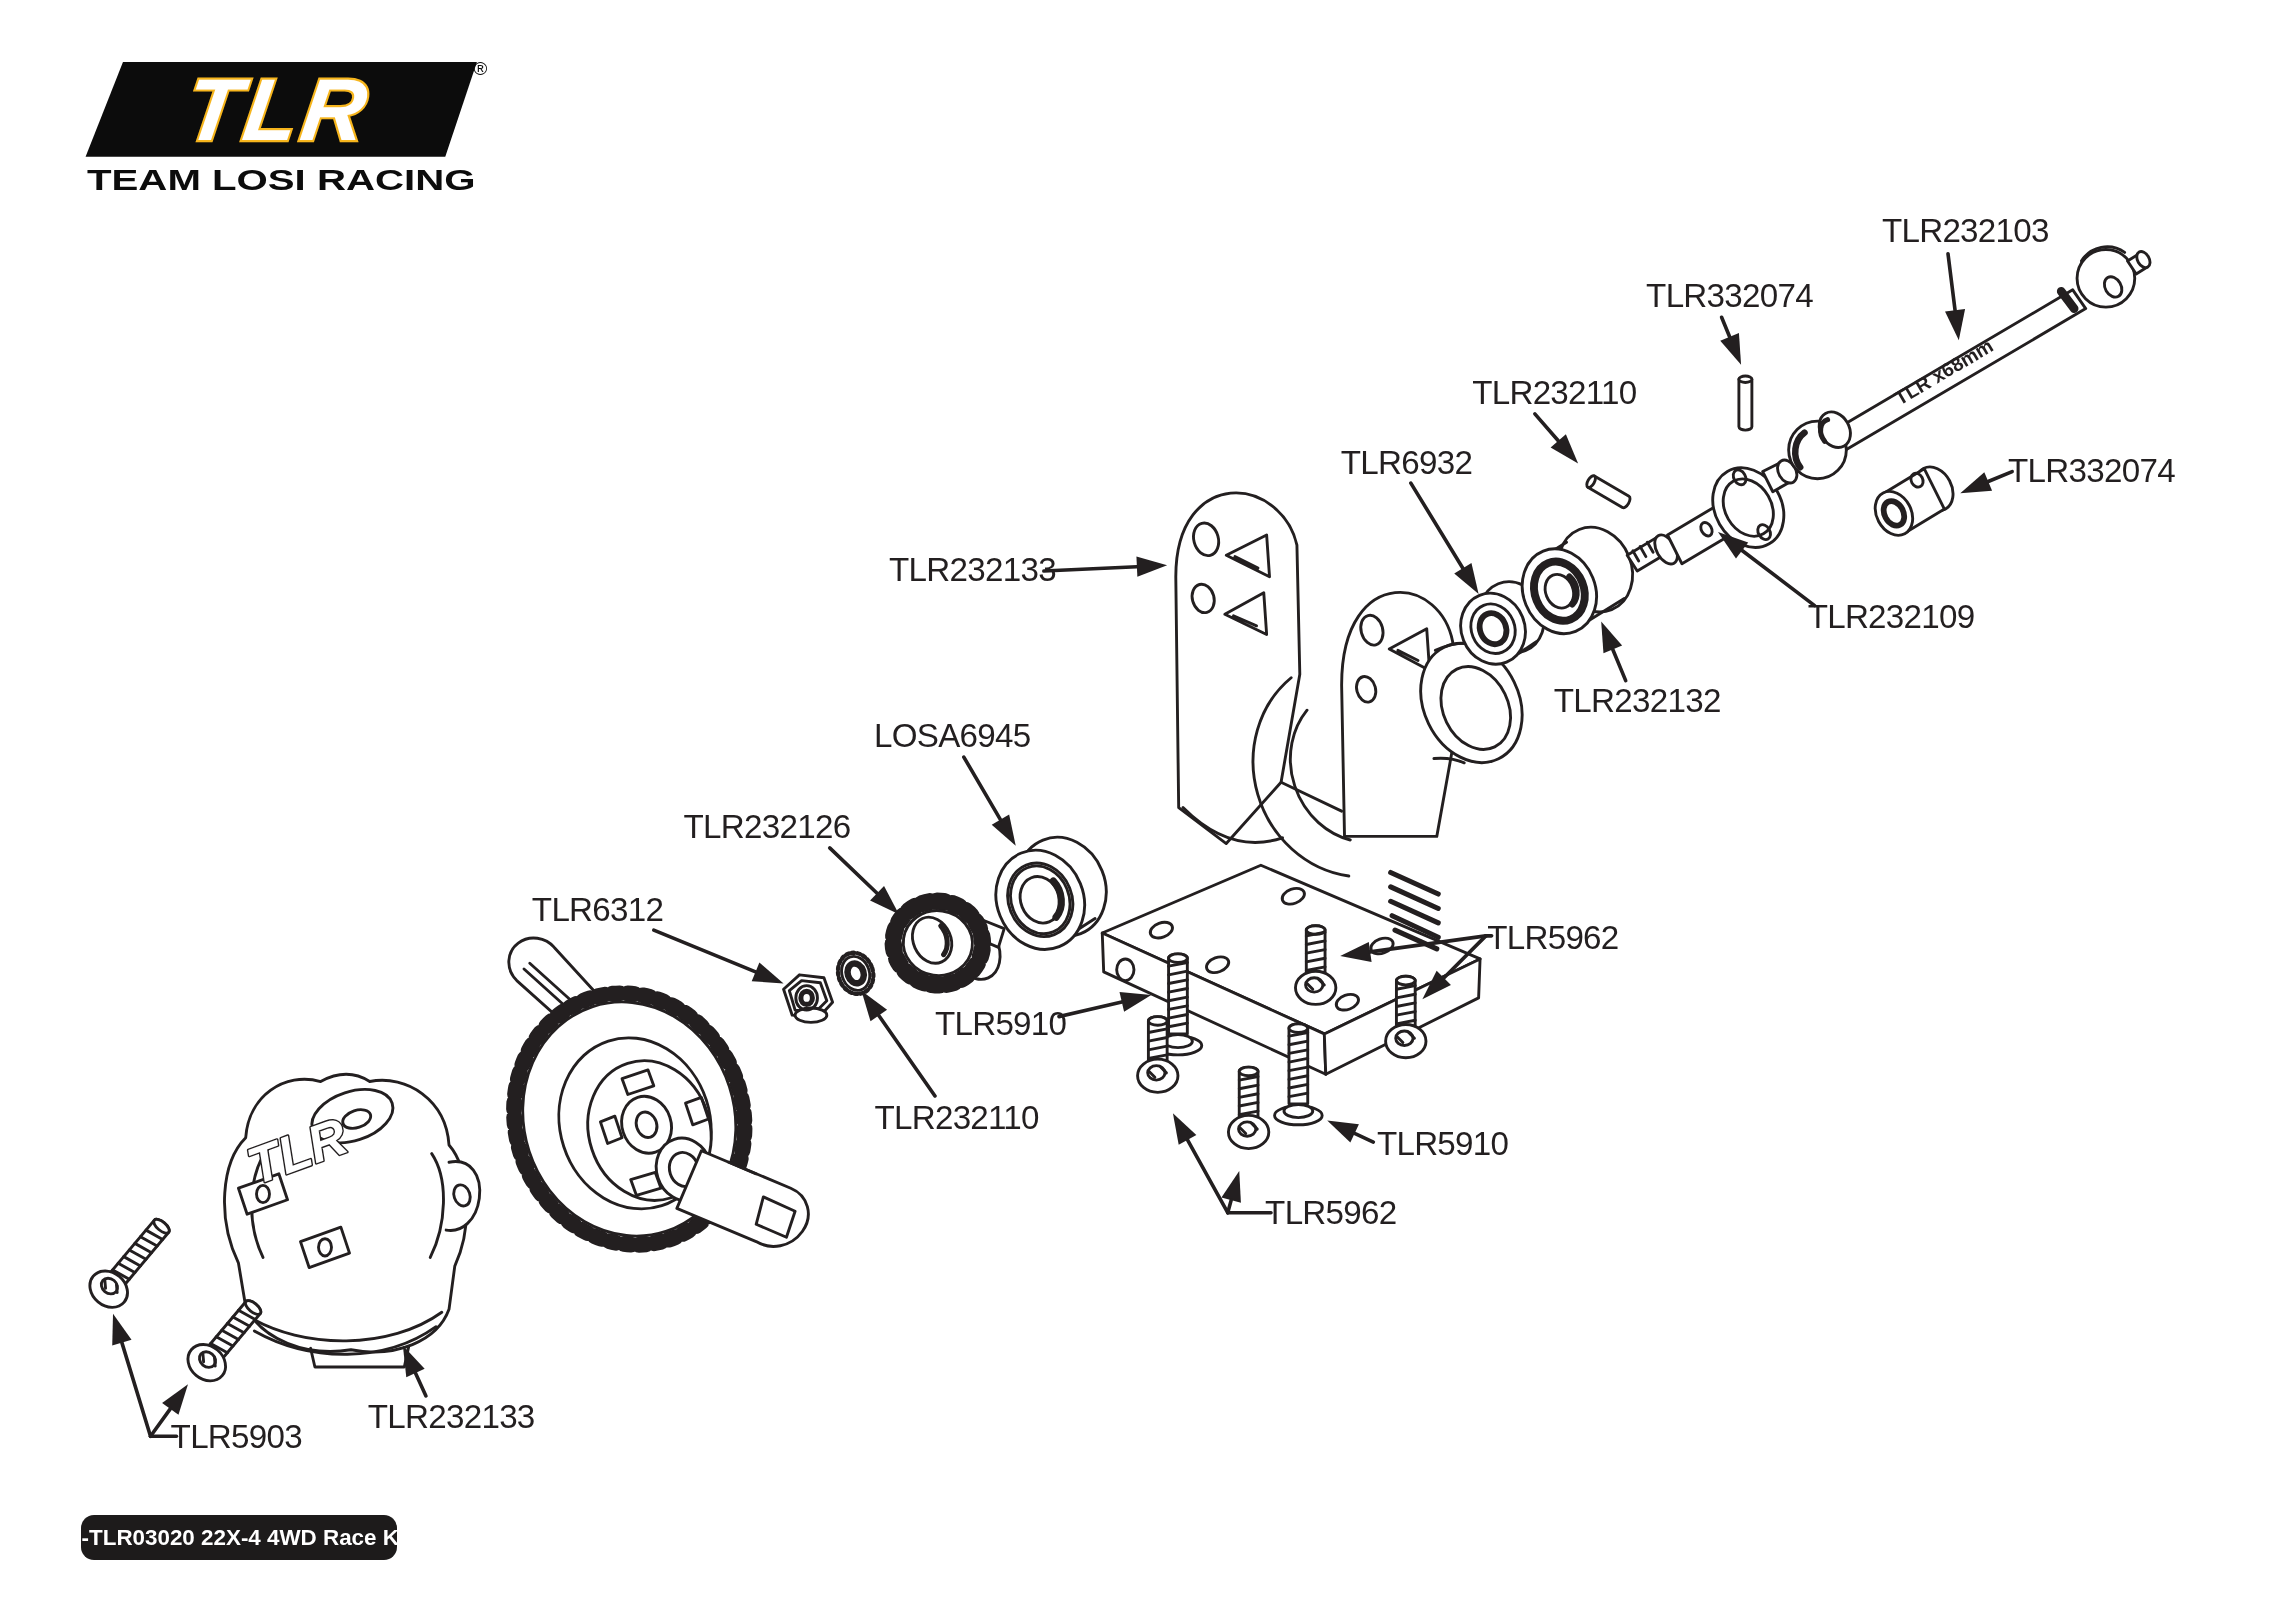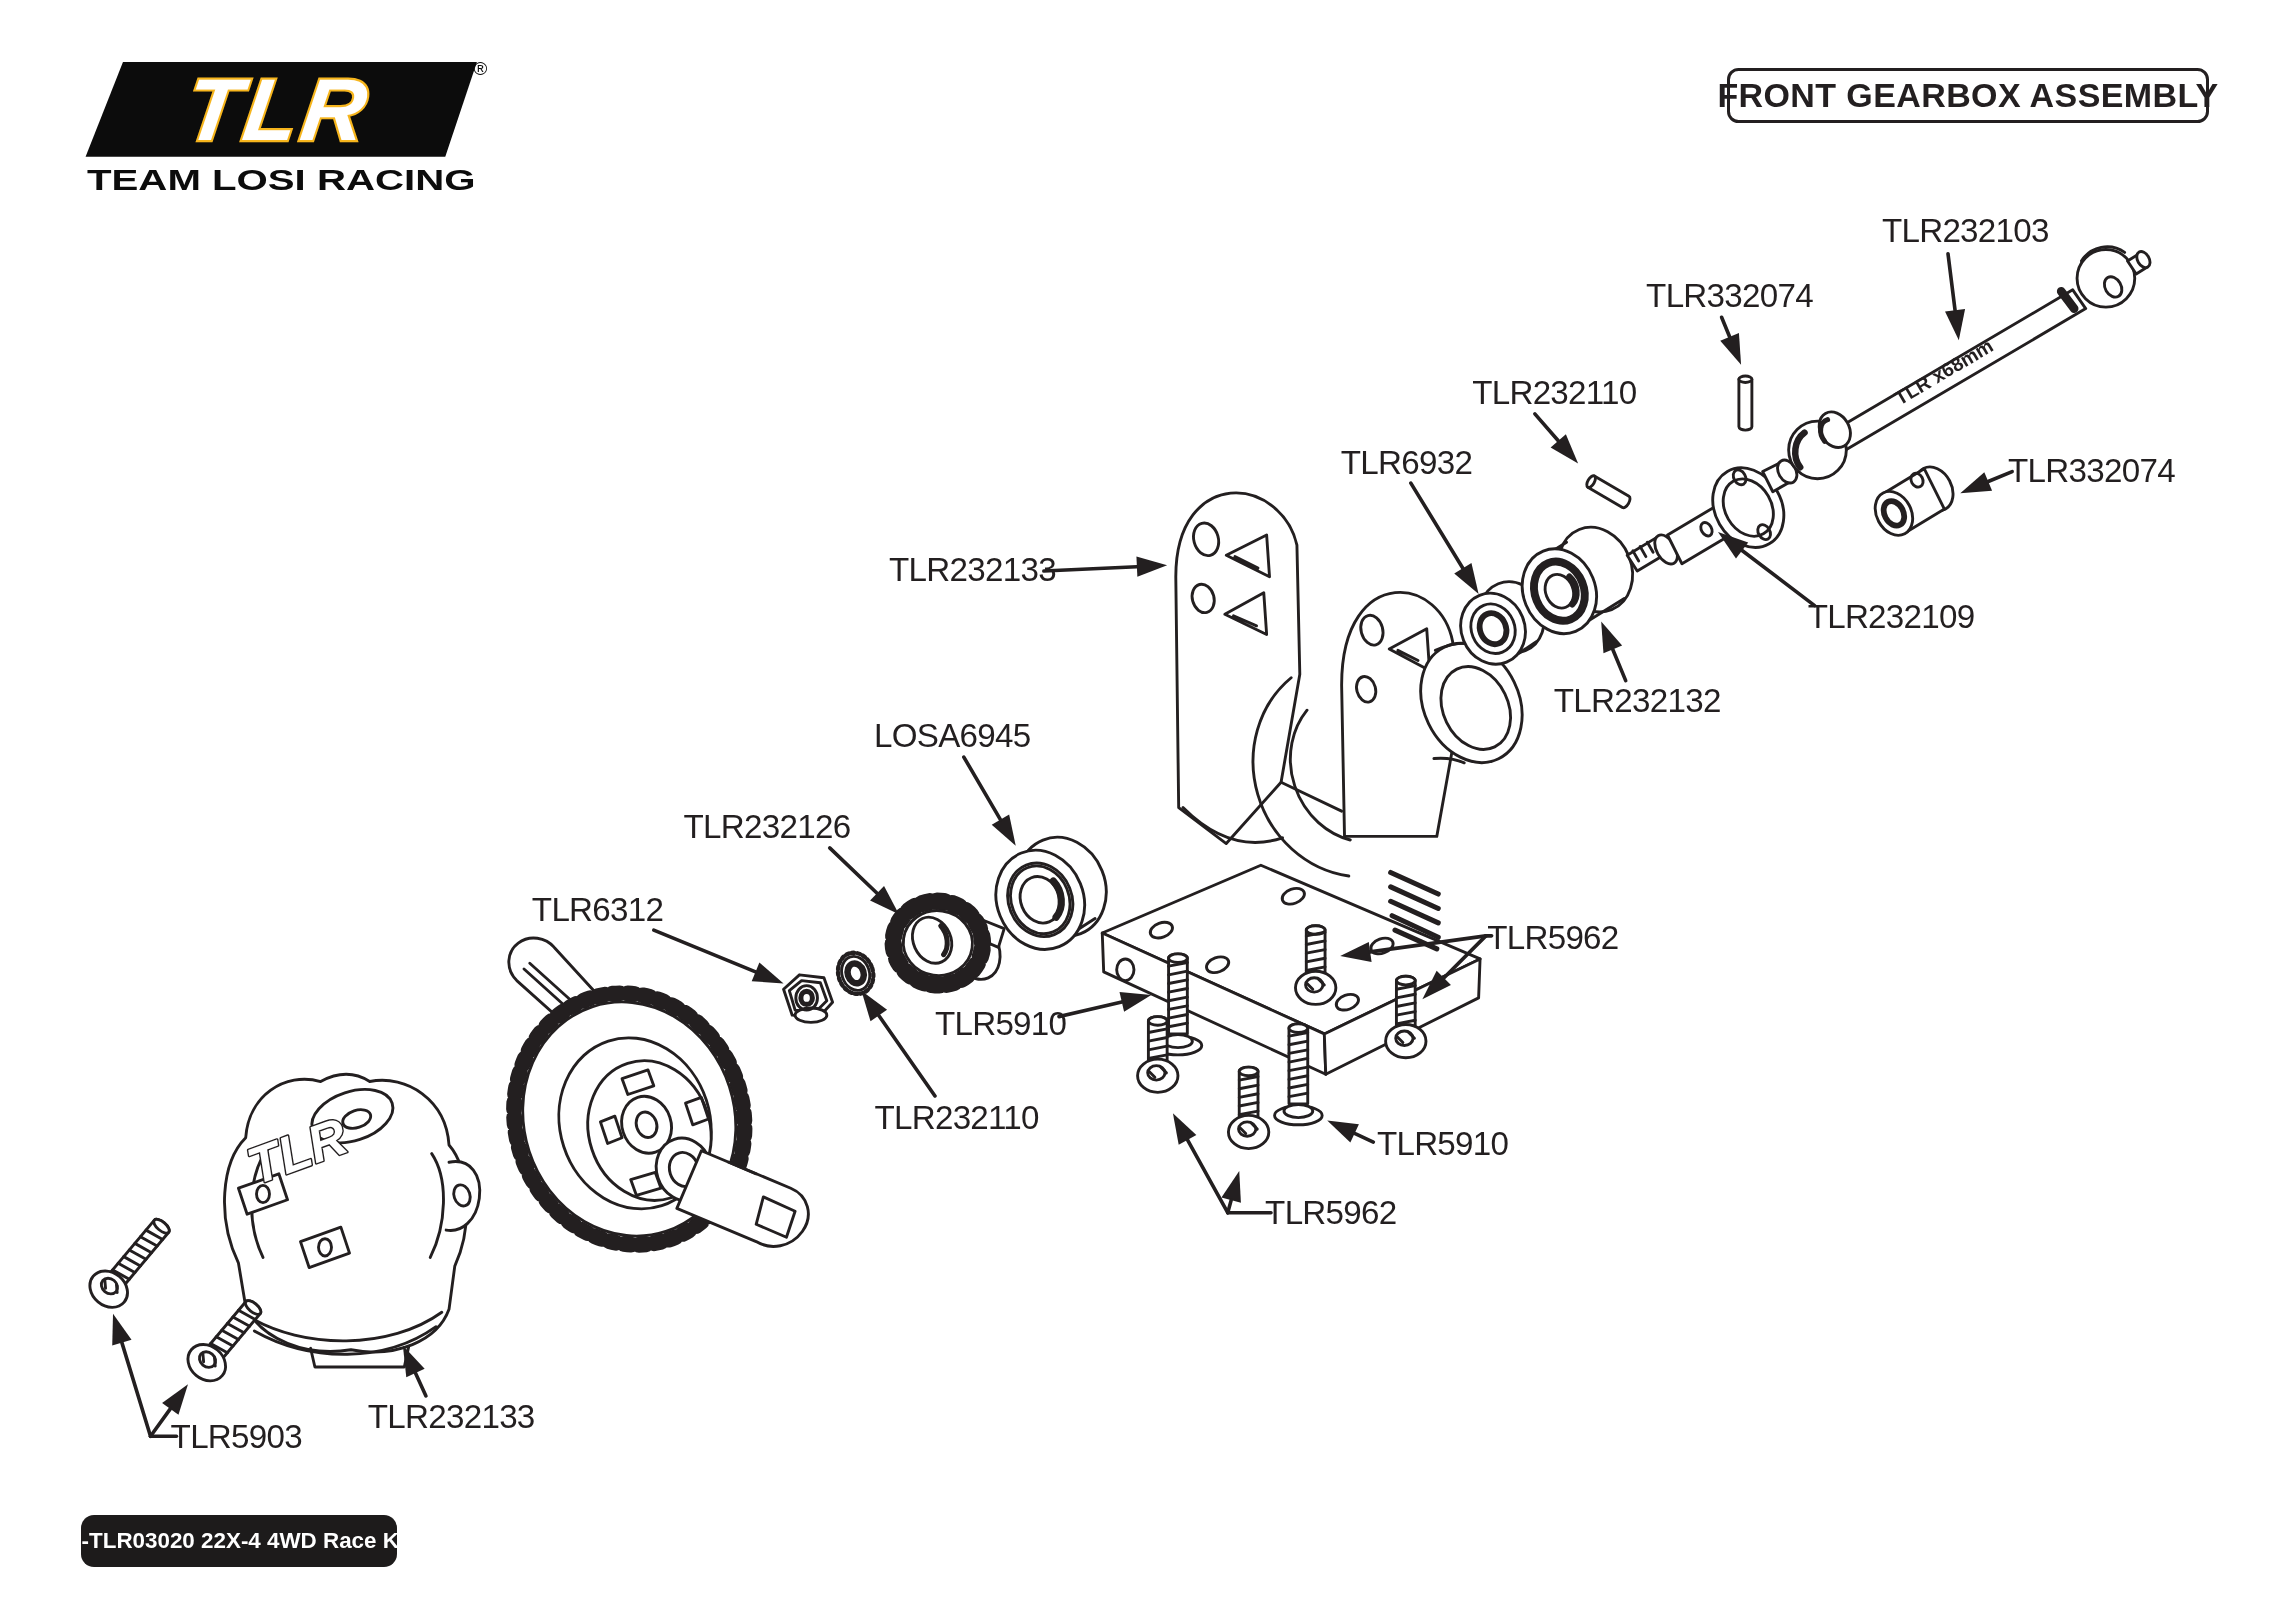--- a/index.html
+++ b/index.html
@@ -12,21 +12,21 @@
   .page{position:relative;width:2273px;height:1623px;background:var(--paper);
         font-family:"Liberation Sans",sans-serif;overflow:hidden;}
   .diagram-svg{position:absolute;left:0;top:0;}
   
   .logo-wrap{position:absolute;left:85px;top:59px;width:404px;height:141px;}
   .title-box{position:absolute;left:1727px;top:68px;width:482px;height:55px;
              border:3.6px solid var(--ink);border-radius:11.5px;background:#fff;
              display:flex;align-items:center;justify-content:center;}
   .title-box span{font-size:34px;font-weight:bold;color:var(--ink);letter-spacing:0.4px;white-space:nowrap;}
   
-  .kit-pill{position:absolute;left:81px;top:1515px;width:316px;height:52px;background:#1d1b1b;
+  .kit-pill{position:absolute;left:81px;top:1515px;width:316px;height:45px;background:#1d1b1b;
             border-radius:13px;display:flex;align-items:center;justify-content:center;}
   .kit-pill span{color:#fff;font-size:22.4px;font-weight:bold;white-space:nowrap;}
   
   .art{stroke:var(--ink);stroke-width:4;fill:none;stroke-linecap:round;stroke-linejoin:round;}
   .solid{fill:#ffffff;}
   text{user-select:none;}
 </style>
 </head>
 <body>
 
@@ -34,23 +34,20 @@
 
   <div class="logo-wrap">
     <svg width="404" height="141" viewBox="0 0 560 196">
       <polygon points="52,4 544,4 500,136 0,136" fill="#0c0c0c"></polygon>
       <text x="278" y="112" text-anchor="middle" font-family="Liberation Sans, sans-serif" font-size="122" font-weight="900" font-style="italic" fill="#ffffff" stroke="#f6b51d" stroke-width="6" paint-order="stroke" letter-spacing="6" transform="skewX(-8)">TLR</text>
       <text x="549" y="22" text-anchor="middle" font-size="26" fill="#0c0c0c" font-family="Liberation Sans, sans-serif">®</text>
       <text x="2" y="182" font-family="Liberation Sans, sans-serif" font-size="40" font-weight="bold" fill="#0c0c0c" textLength="540" lengthAdjust="spacingAndGlyphs">TEAM LOSI RACING</text>
     </svg>
   </div>
 
-  <div class="title-box">
-    <span>FRONT GEARBOX ASSEMBLY</span>
-  </div>
 
   <div class="kit-pill">
     <span>C-TLR03020 22X-4 4WD Race Kit</span>
   </div>
 
   <svg class="diagram-svg" width="2273" height="1623" viewBox="0 0 3151 2251">
 
     <g class="art">
 
       <path class="solid" d="M1528,1294 L1748,1200 L2052,1330 L1836,1434 Z"></path>

